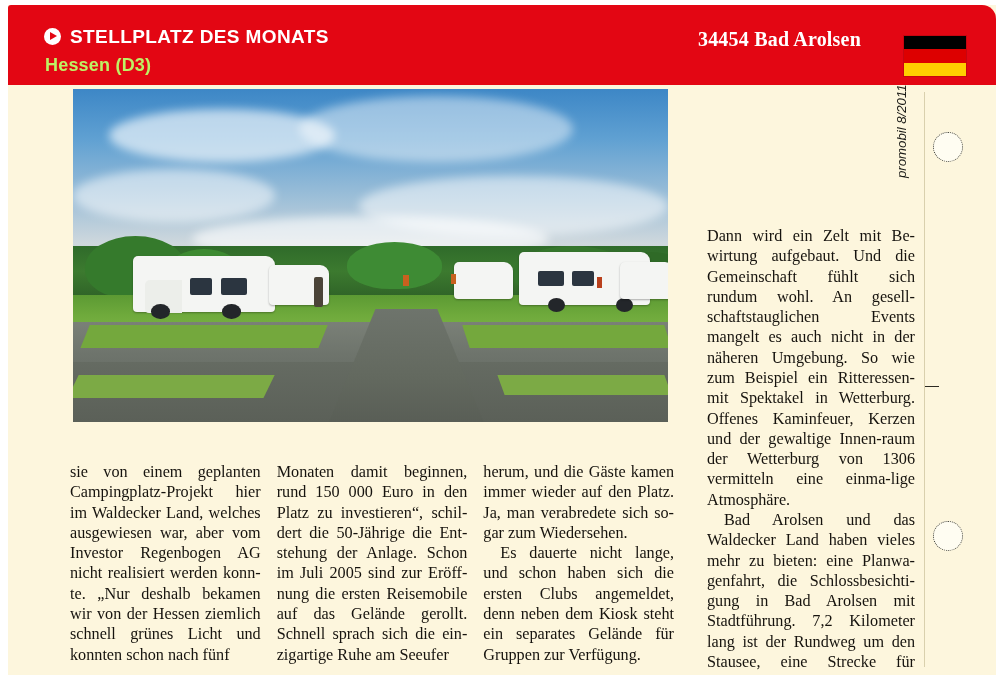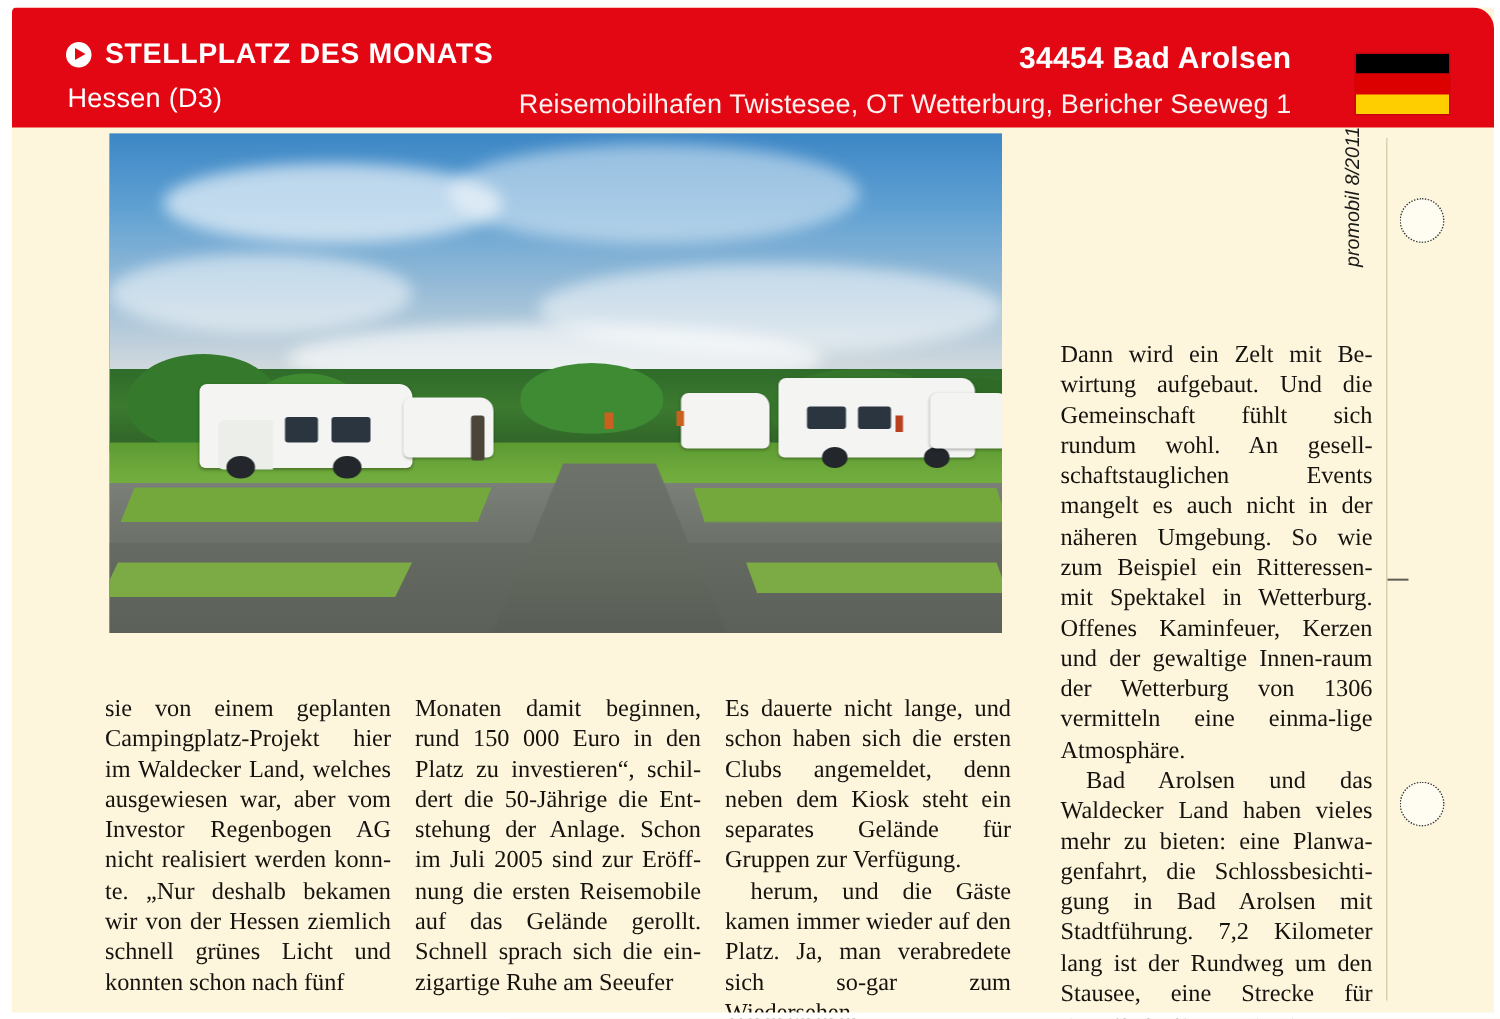--- a/index.html
+++ b/index.html
@@ -87,33 +87,33 @@
     border-bottom: 4.5px solid transparent;
   }
   .kicker-text {
     font-size: 19px;
     font-weight: bold;
     letter-spacing: 0.4px;
     line-height: 1;
   }
   .subkicker {
     font-size: 18px;
-    font-weight: normal;
+    font-weight: bold;
     margin-top: 9px;
     margin-left: 1px;
     letter-spacing: 0.2px;
-    color: #ffffff;
+    color: #bef264;
   }
 
   .header-right {
     position: absolute;
     right: 135px; top: 24px;
     text-align: right;
     color: #ffffff;
-    font-family: Liberation Sans, sans-serif;
+    font-family: Liberation Serif, serif;
   }
   .place-name {
     font-size: 20px;
     font-weight: bold;
     letter-spacing: 0.2px;
     line-height: 1;
   }
   .place-address {
     font-size: 18px;
     font-weight: normal;
@@ -381,21 +381,20 @@
     <div class="header-left">
       <div class="kicker-row">
         <span class="kicker-arrow"></span>
         <span class="kicker-text">STELLPLATZ DES MONATS</span>
       </div>
       <div class="subkicker">Hessen (D3)</div>
     </div>
 
     <div class="header-right">
       <div class="place-name">34454 Bad Arolsen</div>
-      <div class="place-address">Reisemobilhafen Twistesee, OT Wetterburg, Bericher Seeweg 1</div>
     </div>
 
     <div class="flag">
       <div class="flag-black"></div>
       <div class="flag-red"></div>
       <div class="flag-gold"></div>
     </div>
   </div>
 
   <div class="photo">
@@ -466,18 +465,18 @@
   <div class="hole hole-2"></div>
 
   <div class="cols">
     <div class="col">
       <p>sie von einem geplanten Campingplatz-Projekt hier im Waldecker Land, welches ausgewiesen war, aber vom Investor Regenbogen AG nicht realisiert werden konn-te. „Nur deshalb bekamen wir von der Hessen ziemlich schnell grünes Licht und konnten schon nach fünf</p>
     </div>
     <div class="col">
       <p>Monaten damit beginnen, rund 150 000 Euro in den Platz zu investieren“, schil-dert die 50-Jährige die Ent-stehung der Anlage. Schon im Juli 2005 sind zur Eröff-nung die ersten Reisemobile auf das Gelände gerollt. Schnell sprach sich die ein-zigartige Ruhe am Seeufer</p>
     </div>
     <div class="col">
+      <p>herum, und die Gäste kamen immer wieder auf den Platz. Ja, man verabredete sich so-gar zum Wiedersehen.</p>
       <p>Es dauerte nicht lange, und schon haben sich die ersten Clubs angemeldet, denn neben dem Kiosk steht ein separates Gelände für Gruppen zur Verfügung.</p>
-      <p>herum, und die Gäste kamen immer wieder auf den Platz. Ja, man verabredete sich so-gar zum Wiedersehen.</p>
     </div>
   </div>
 
 </div>
 
 </body></html>

